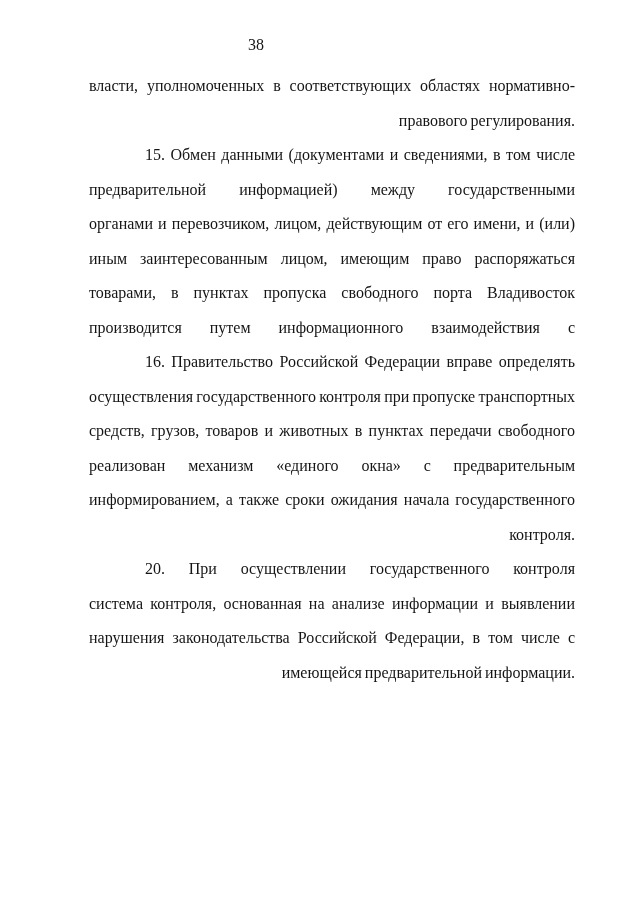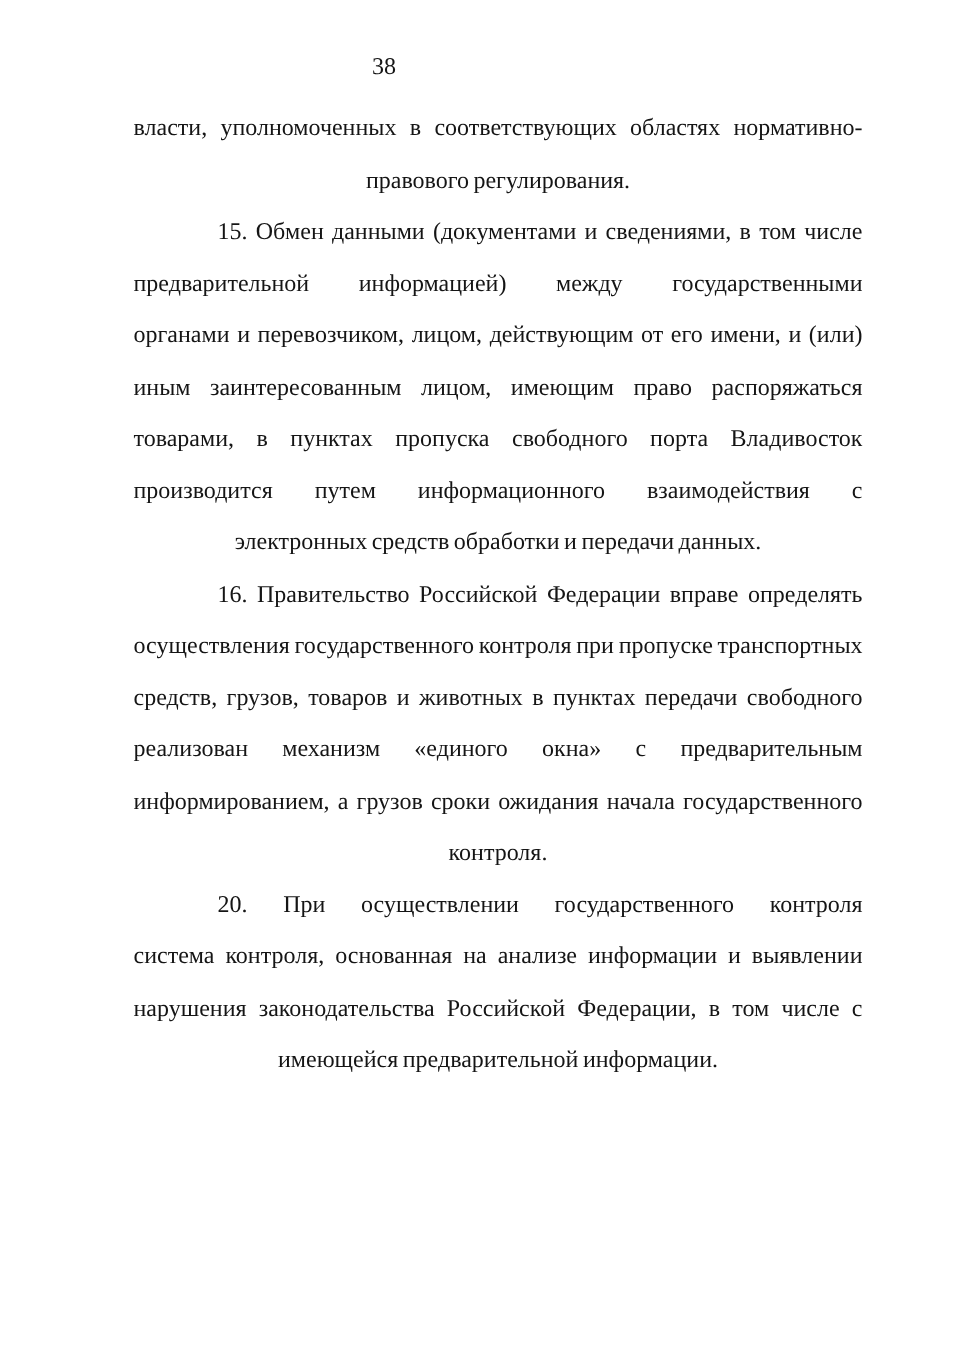--- a/index.html
+++ b/index.html
@@ -47,21 +47,21 @@
     text-align: justify;
     text-align-last: justify;
   }
   .jline::after {
     content: "";
     display: inline-block;
     width: 100%;
     height: 0;
   }
   .lline {
-    text-align: center;
+    text-align: right;
   }
   .indent {
     padding-left: 56px;
   }
 </style>
 </head>
 <body>
 
 <div class="page">
 
@@ -74,29 +74,28 @@
       <div class="lline">правового регулирования.</div>
     </div>
 
     <div class="paragraph">
       <div class="jline indent">15. Обмен данными (документами и сведениями, в том числе</div>
       <div class="jline">предварительной информацией) между государственными контрольными</div>
       <div class="jline">органами и перевозчиком, лицом, действующим от его имени, и (или)</div>
       <div class="jline">иным заинтересованным лицом, имеющим право распоряжаться грузами,</div>
       <div class="jline">товарами, в пунктах пропуска свободного порта Владивосток</div>
       <div class="jline">производится путем информационного взаимодействия с использованием</div>
-      <div class="lline">электронных средств обработки и передачи данных.</div>
     </div>
 
     <div class="paragraph">
       <div class="jline indent">16. Правительство Российской Федерации вправе определять сроки</div>
       <div class="jline">осуществления государственного контроля при пропуске транспортных</div>
       <div class="jline">средств, грузов, товаров и животных в пунктах передачи свободного порта</div>
       <div class="jline">реализован механизм «единого окна» с предварительным</div>
-      <div class="jline">информированием, а грузов сроки ожидания начала государственного</div>
+      <div class="jline">информированием, а также сроки ожидания начала государственного</div>
       <div class="lline">контроля.</div>
     </div>
 
     <div class="paragraph">
       <div class="jline indent">20. При осуществлении государственного контроля применяется</div>
       <div class="jline">система контроля, основанная на анализе информации и выявлении рисков</div>
       <div class="jline">нарушения законодательства Российской Федерации, в том числе с учетом</div>
       <div class="lline">имеющейся предварительной информации.</div>
     </div>
 

